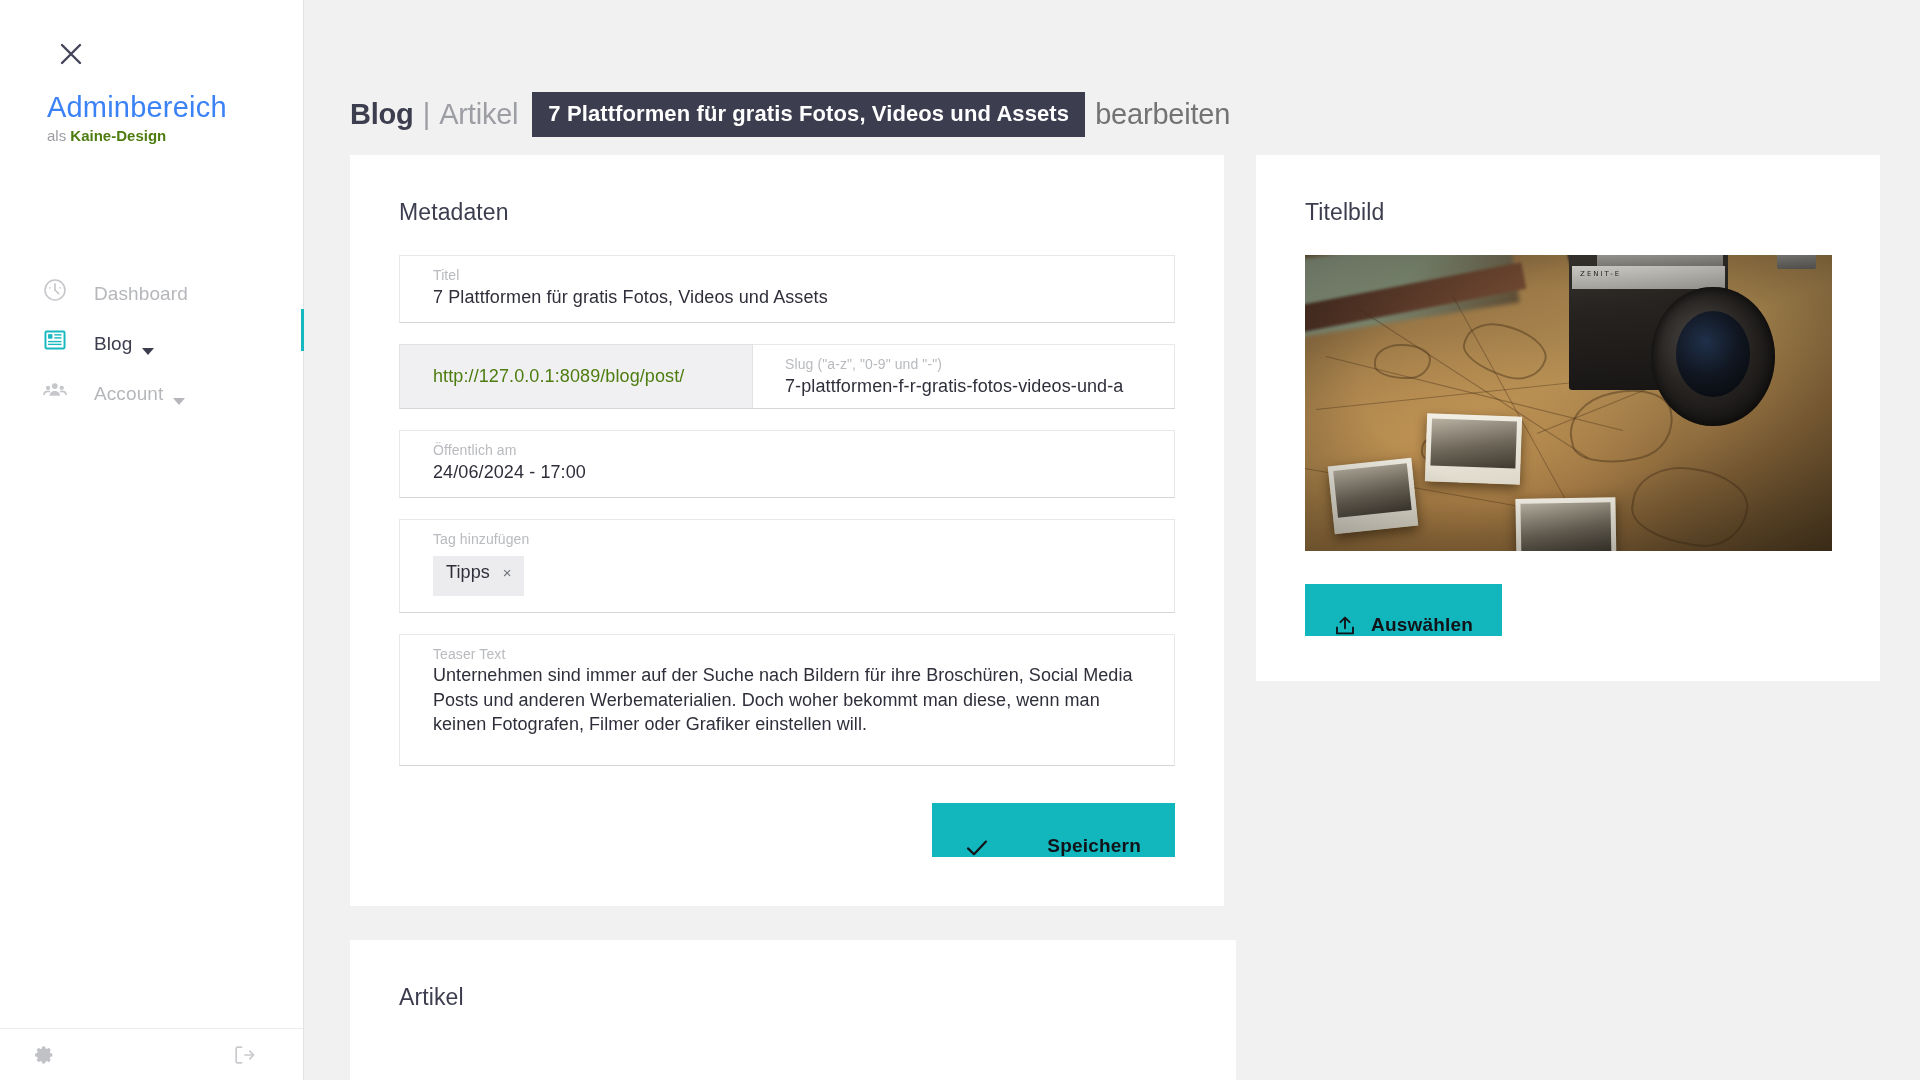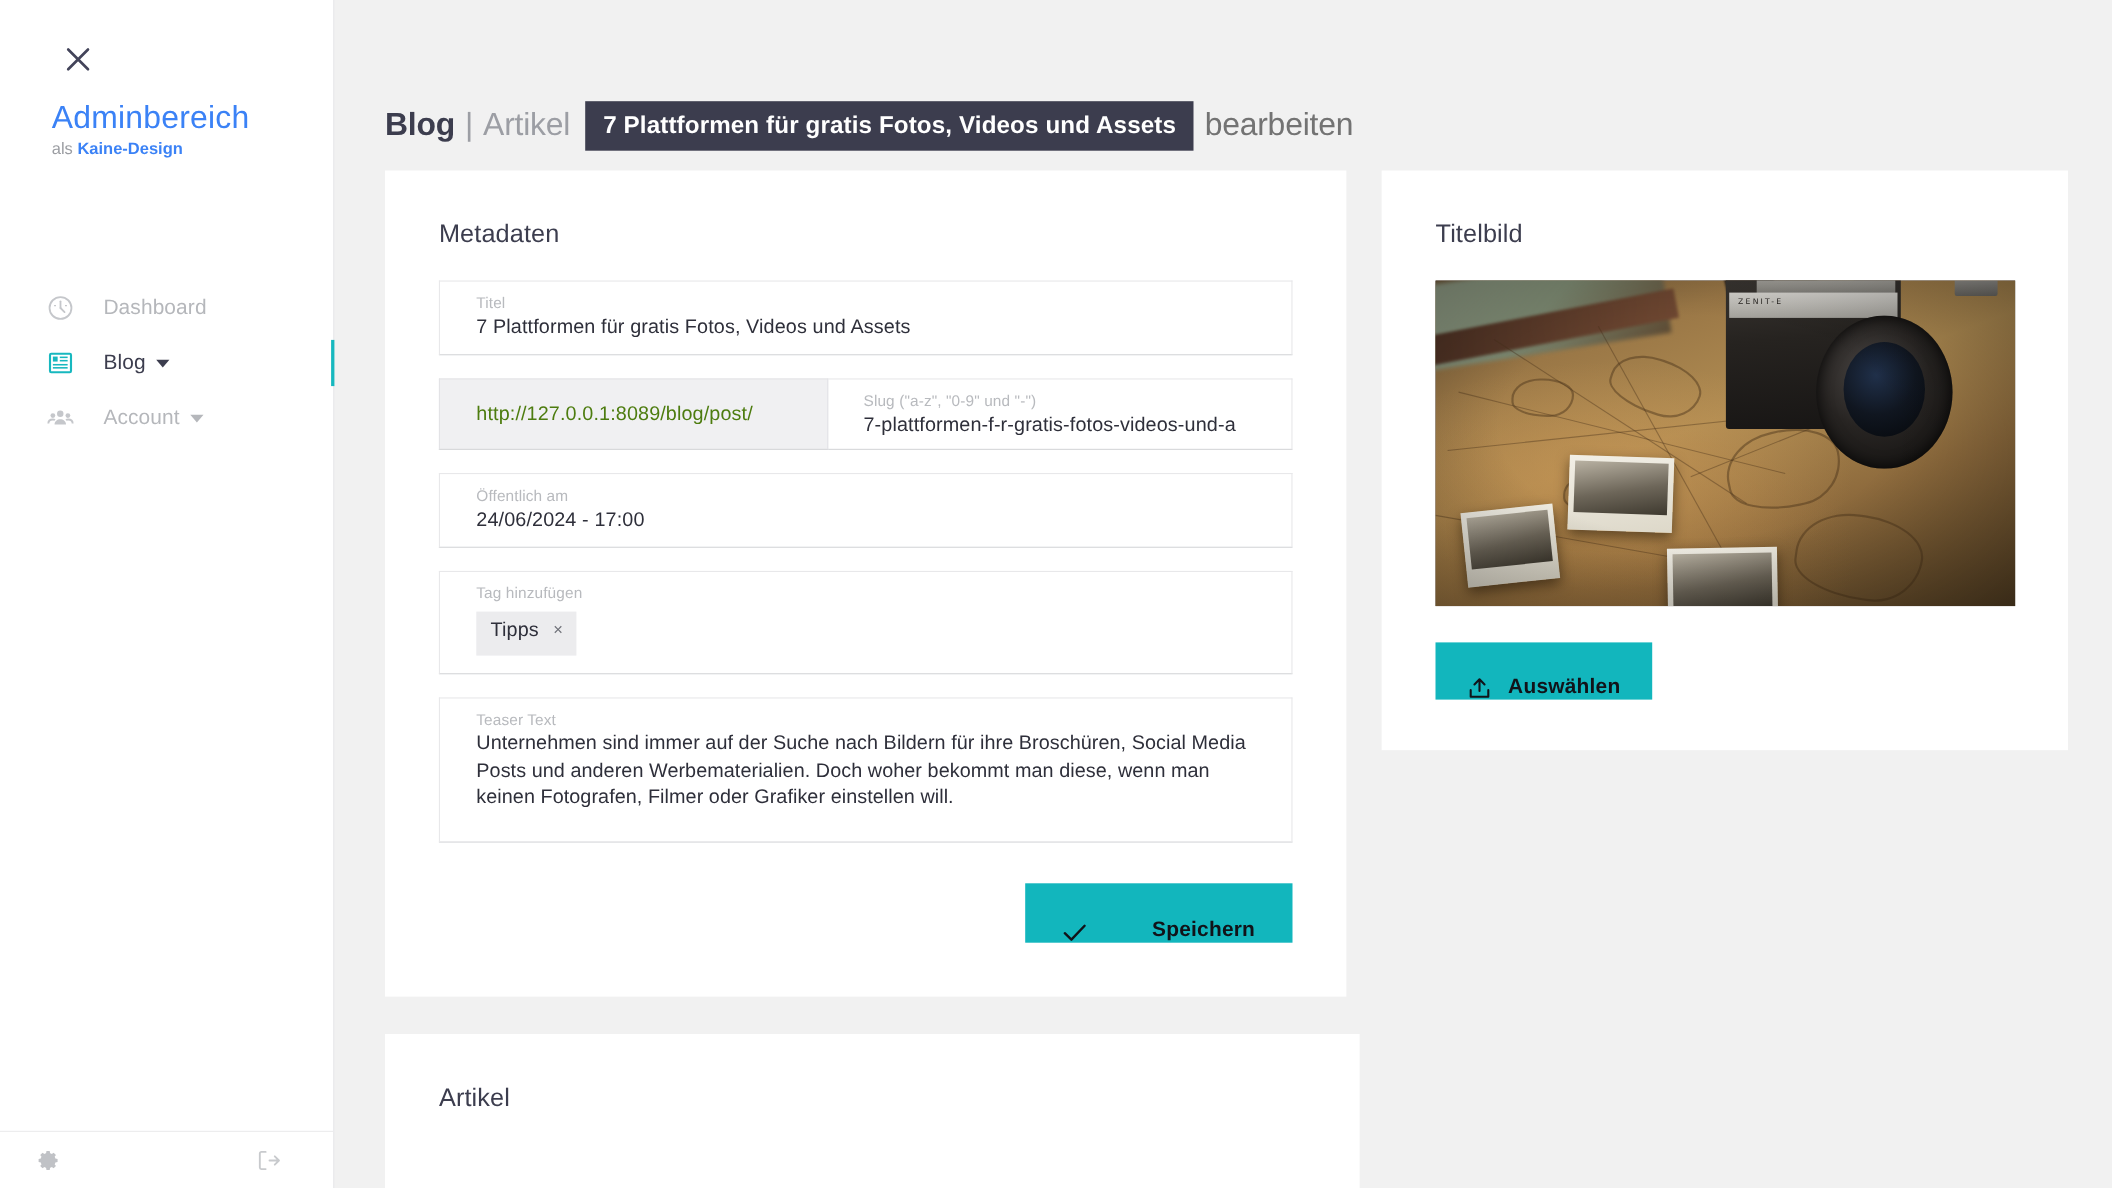--- a/index.html
+++ b/index.html
@@ -28,27 +28,27 @@
   .close-btn svg { display: block; }
 
   .brand { position: absolute; left: 47px; top: 90px; }
   .brand-title {
     font-size: 29px; color: #3b82f6; font-weight: 400;
     letter-spacing: 0.2px; line-height: 34px;
   }
   .brand-sub {
     font-size: 15px; color: #9b9da2; margin-top: 3px; line-height: 18px;
   }
-  .brand-sub b { color: #3b82f6; font-weight: 700; }
+  .brand-sub b { color: #4d7c0f; font-weight: 700; }
 
   .nav { position: absolute; left: 0; top: 255px; width: 100%; }
   .nav-item {
-    display: flex; align-items: center;
-    height: 50px; padding-left: 26px;
-    position: relative; cursor: pointer; margin-left: 16px;
+    display: flex; align-items: flex-end;
+    height: 50px; padding-left: 42px;
+    position: relative; cursor: pointer;
   }
   .nav-icon {
     width: 34px; height: 30px;
     display: flex; align-items: center; justify-content: flex-start;
     margin-right: 18px;
   }
   .nav-label { font-size: 19px; color: #b5b7bb; letter-spacing: .1px; }
   .nav-item.active .nav-label { color: #3c3d4e; }
   .caret {
     width: 0; height: 0; margin-left: 10px;

